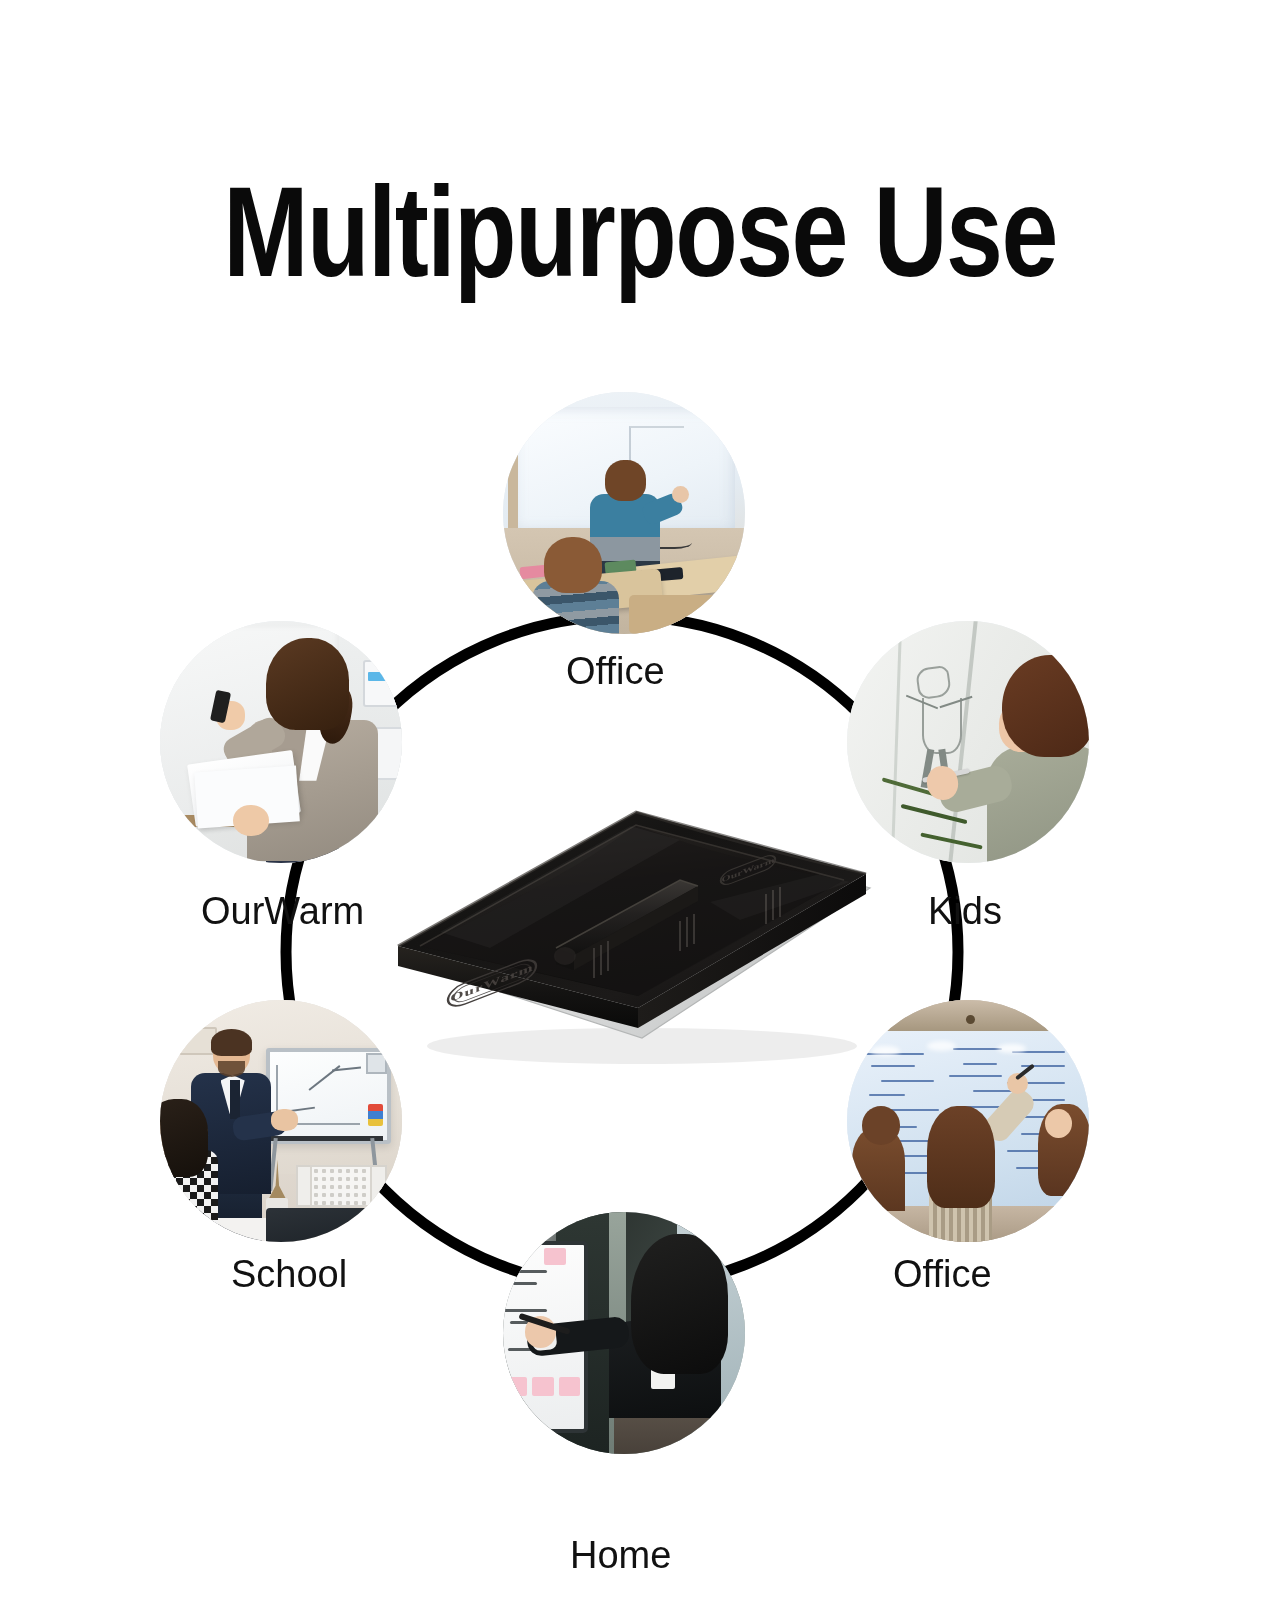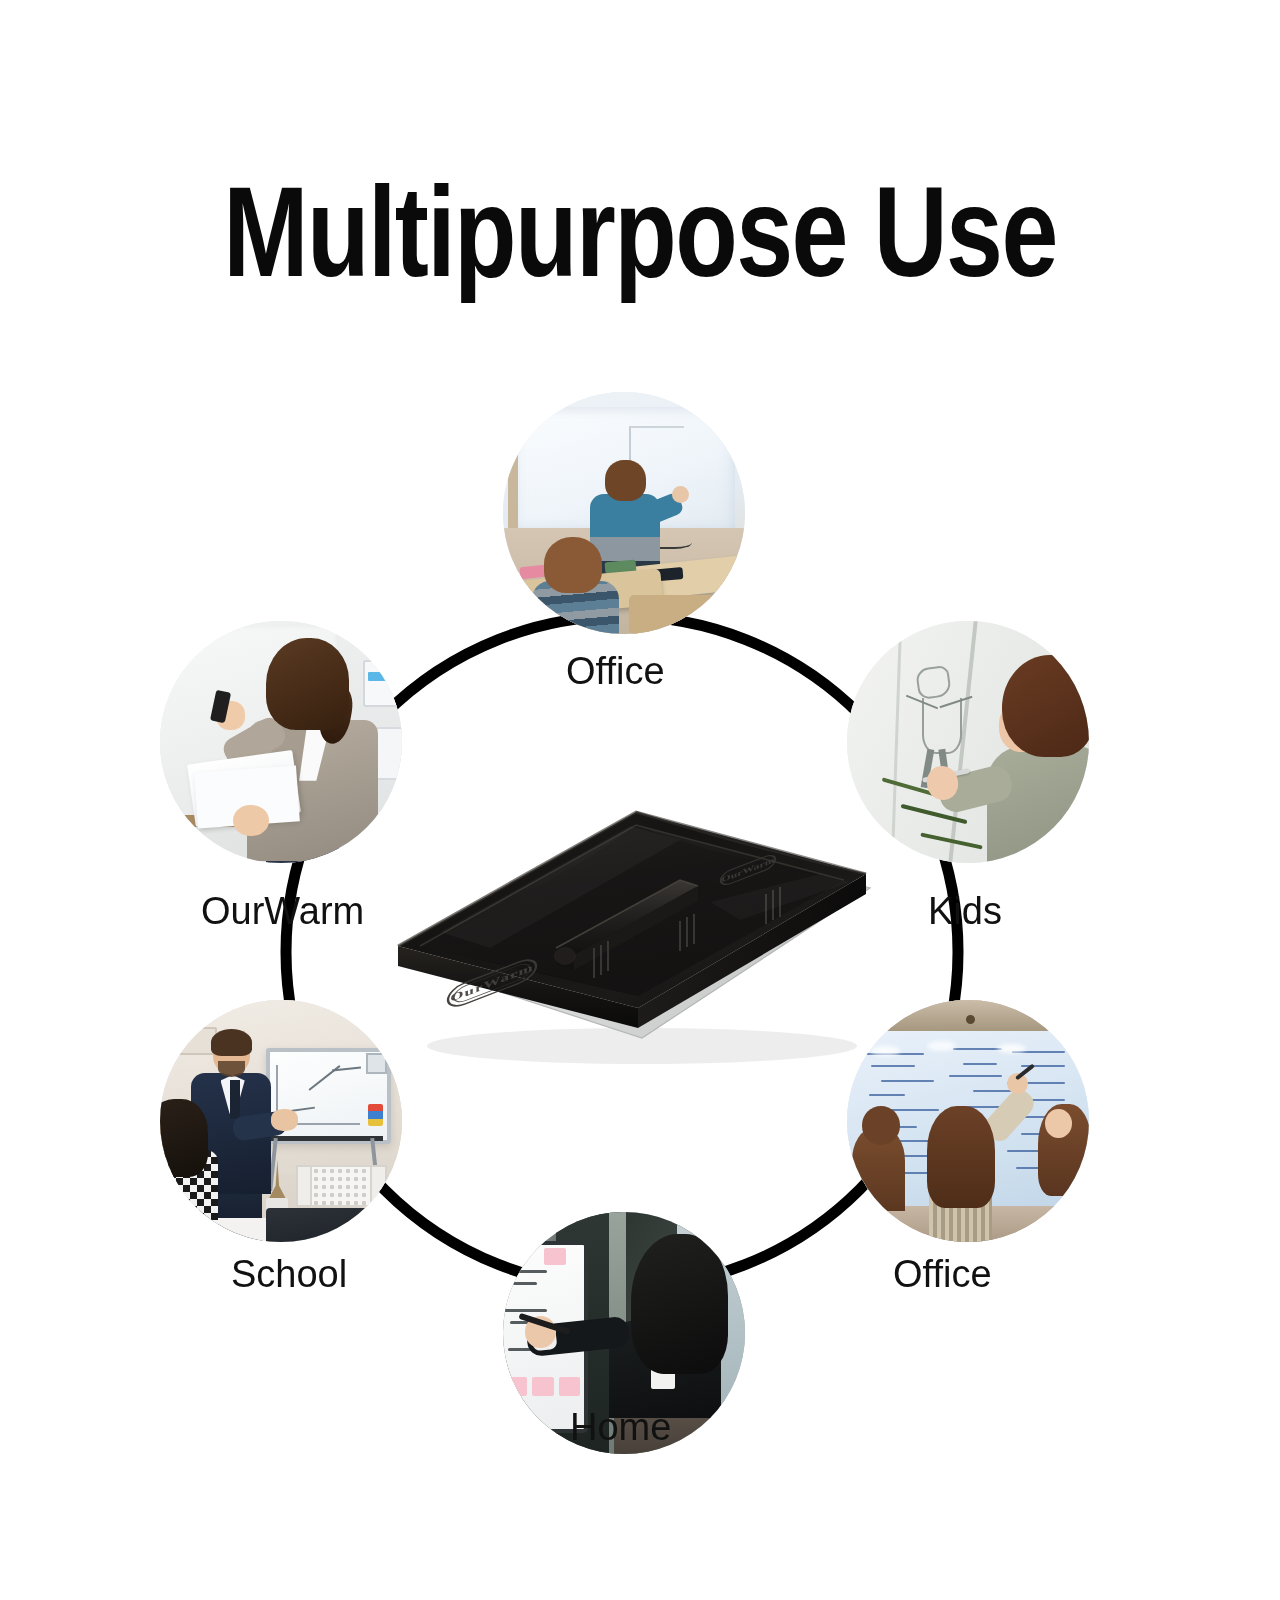--- a/index.html
+++ b/index.html
@@ -330,21 +330,21 @@
         <div class="pz hm-cuff"></div>
         <div class="pz hm-hand"></div>
         <div class="pz hm-pen"></div>
         <div class="pz hm-collar"></div>
         <div class="pz hm-lanyard"></div>
         <div class="pz hm-badge"></div>
         <div class="pz hm-face"></div>
         <div class="pz hm-hair"></div>
       </div>
     </div>
-    <div class="label" style="left:570px;top:1408px;">Home</div>
+    <div class="label" style="left:570px;top:1536px;">Home</div>
   </div>
 
   <div class="node">
     <div class="photo" style="left:160px;top:1000px;">
       <div class="scene">
         <div class="pz of-bg"></div>
         <div class="pz of-wall"></div>
         <div class="pz of-vent"></div>
         <div class="pz of-board"></div>
         <div class="pz of-chartline"></div>

